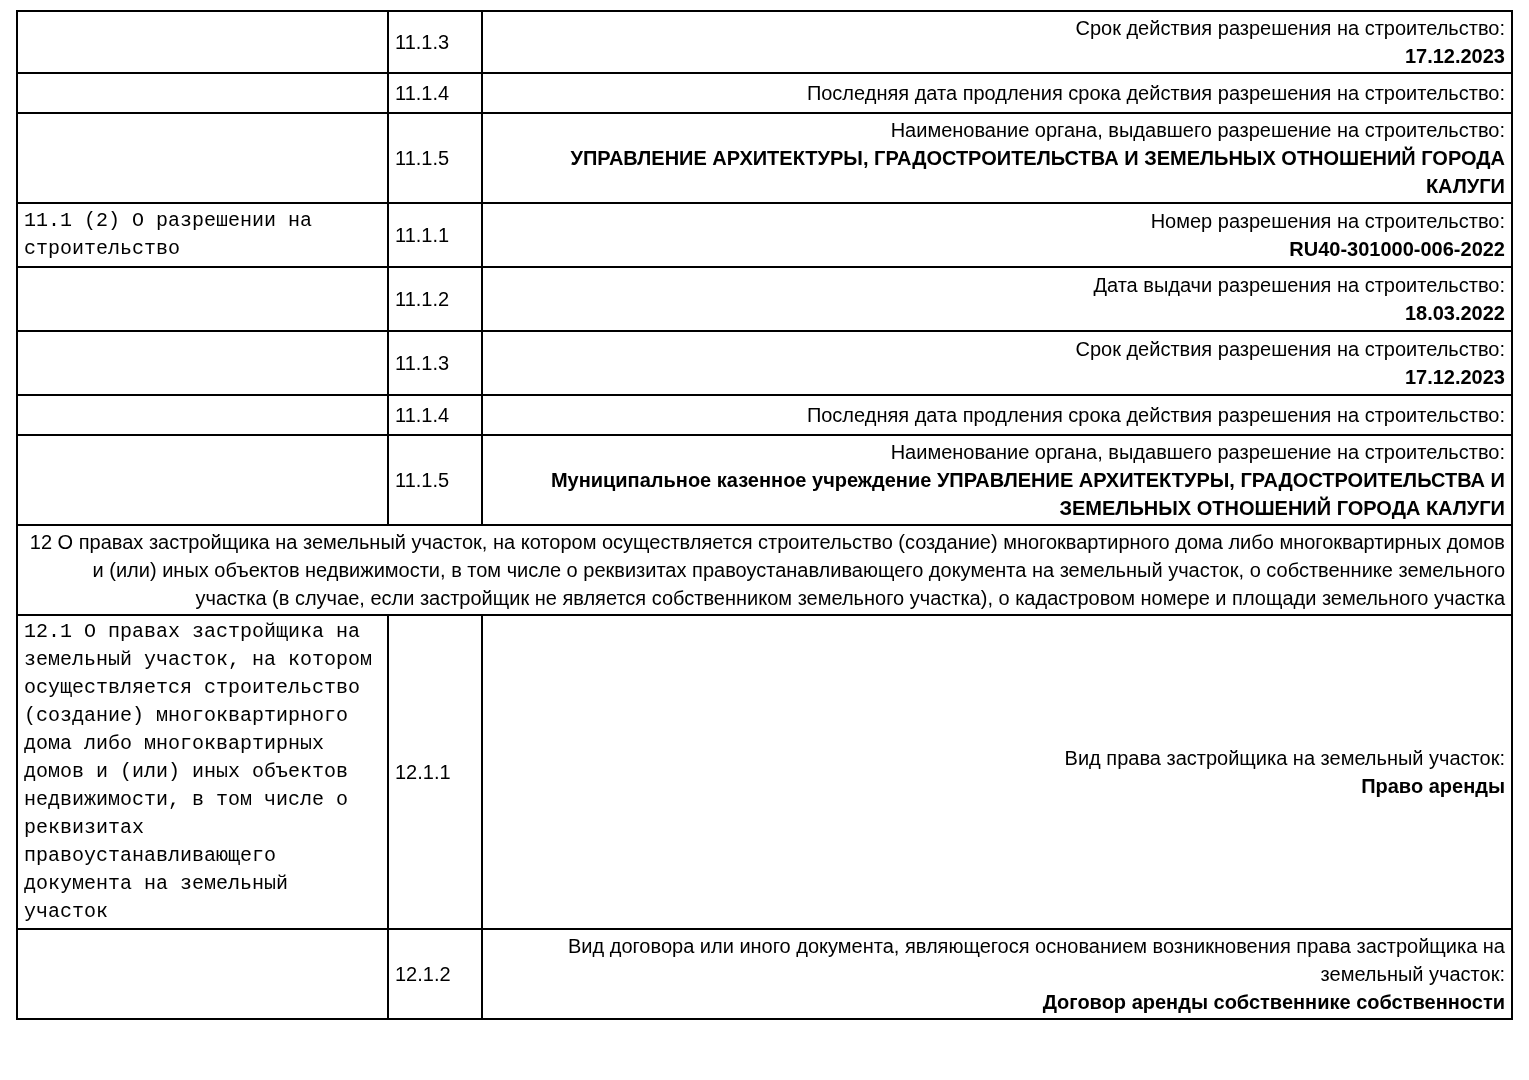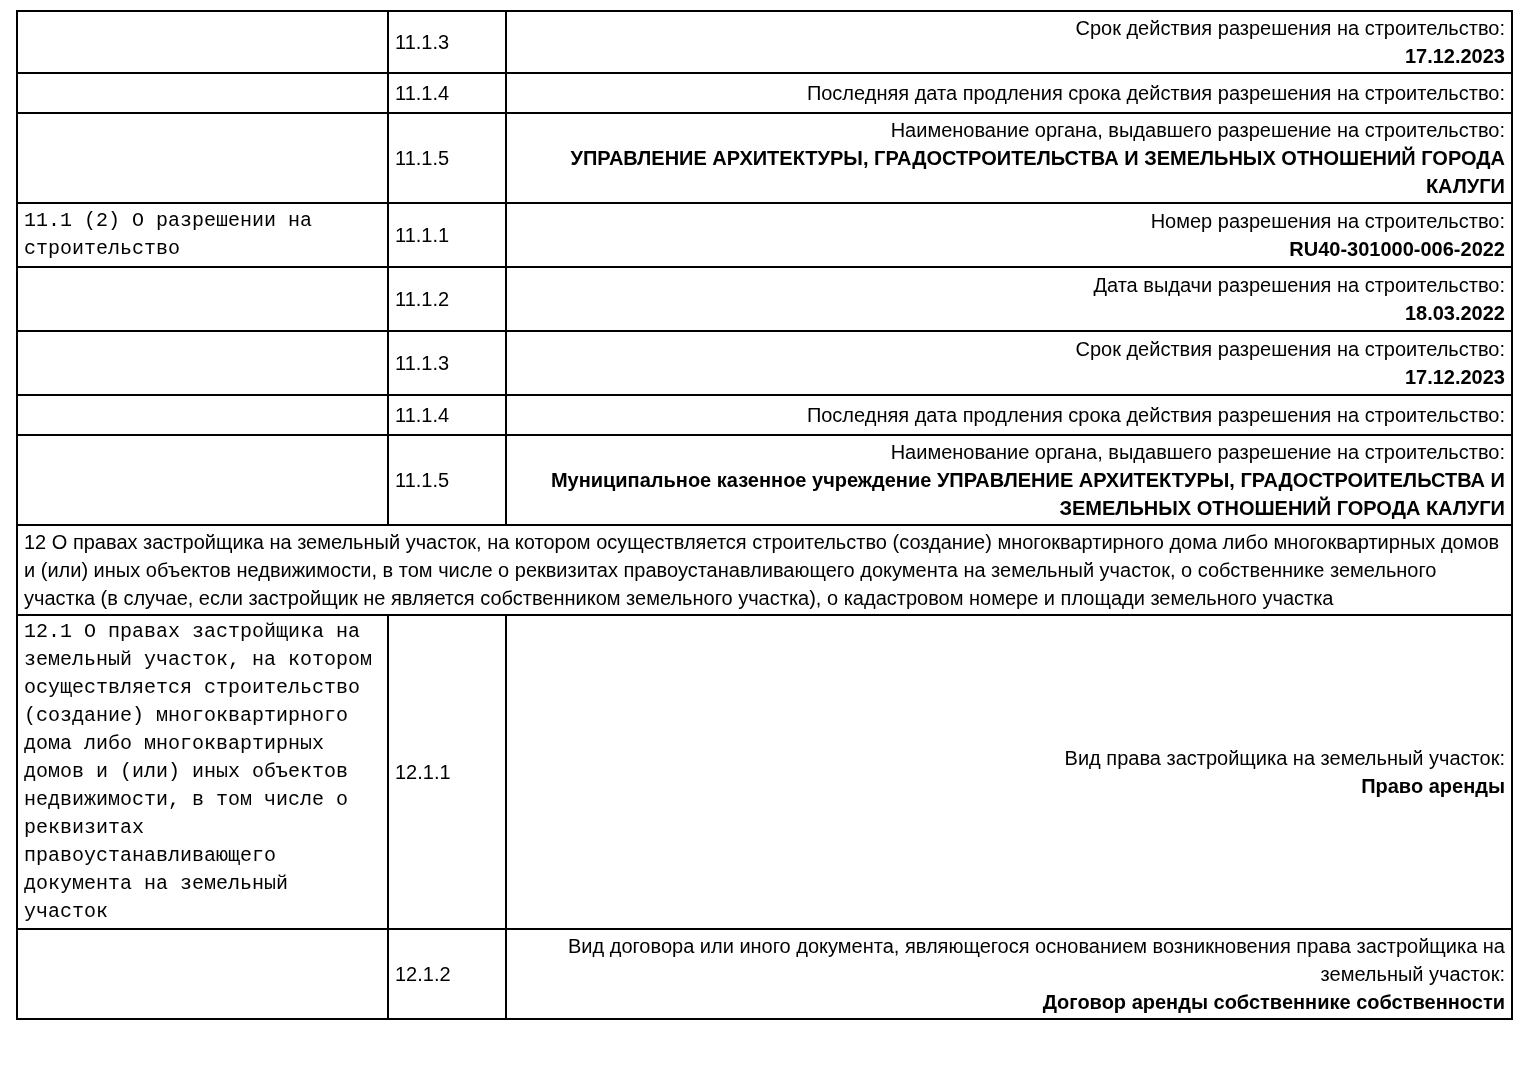--- a/index.html
+++ b/index.html
@@ -28,31 +28,32 @@
     font-size: 20px;
     line-height: 28px;
     word-wrap: break-word;
   }
   td.section {
     width: 371px;
     vertical-align: top;
     font-family: Liberation Mono, monospace;
   }
   td.num {
-    width: 118px;
+    width: 94px;
     vertical-align: middle;
   }
   td.content {
     vertical-align: middle;
     text-align: right;
   }
   .value { font-weight: bold; }
   .value:empty { display: none; }
   td.fullrow {
     vertical-align: top;
+    text-align: right;
   }
   tr.h2 td { height: 40px; }
   tr.h3l td { height: 64px; }
 </style>
 </head>
 <body>
 
 <div class="page">
   <table class="decl">
     <tbody>

